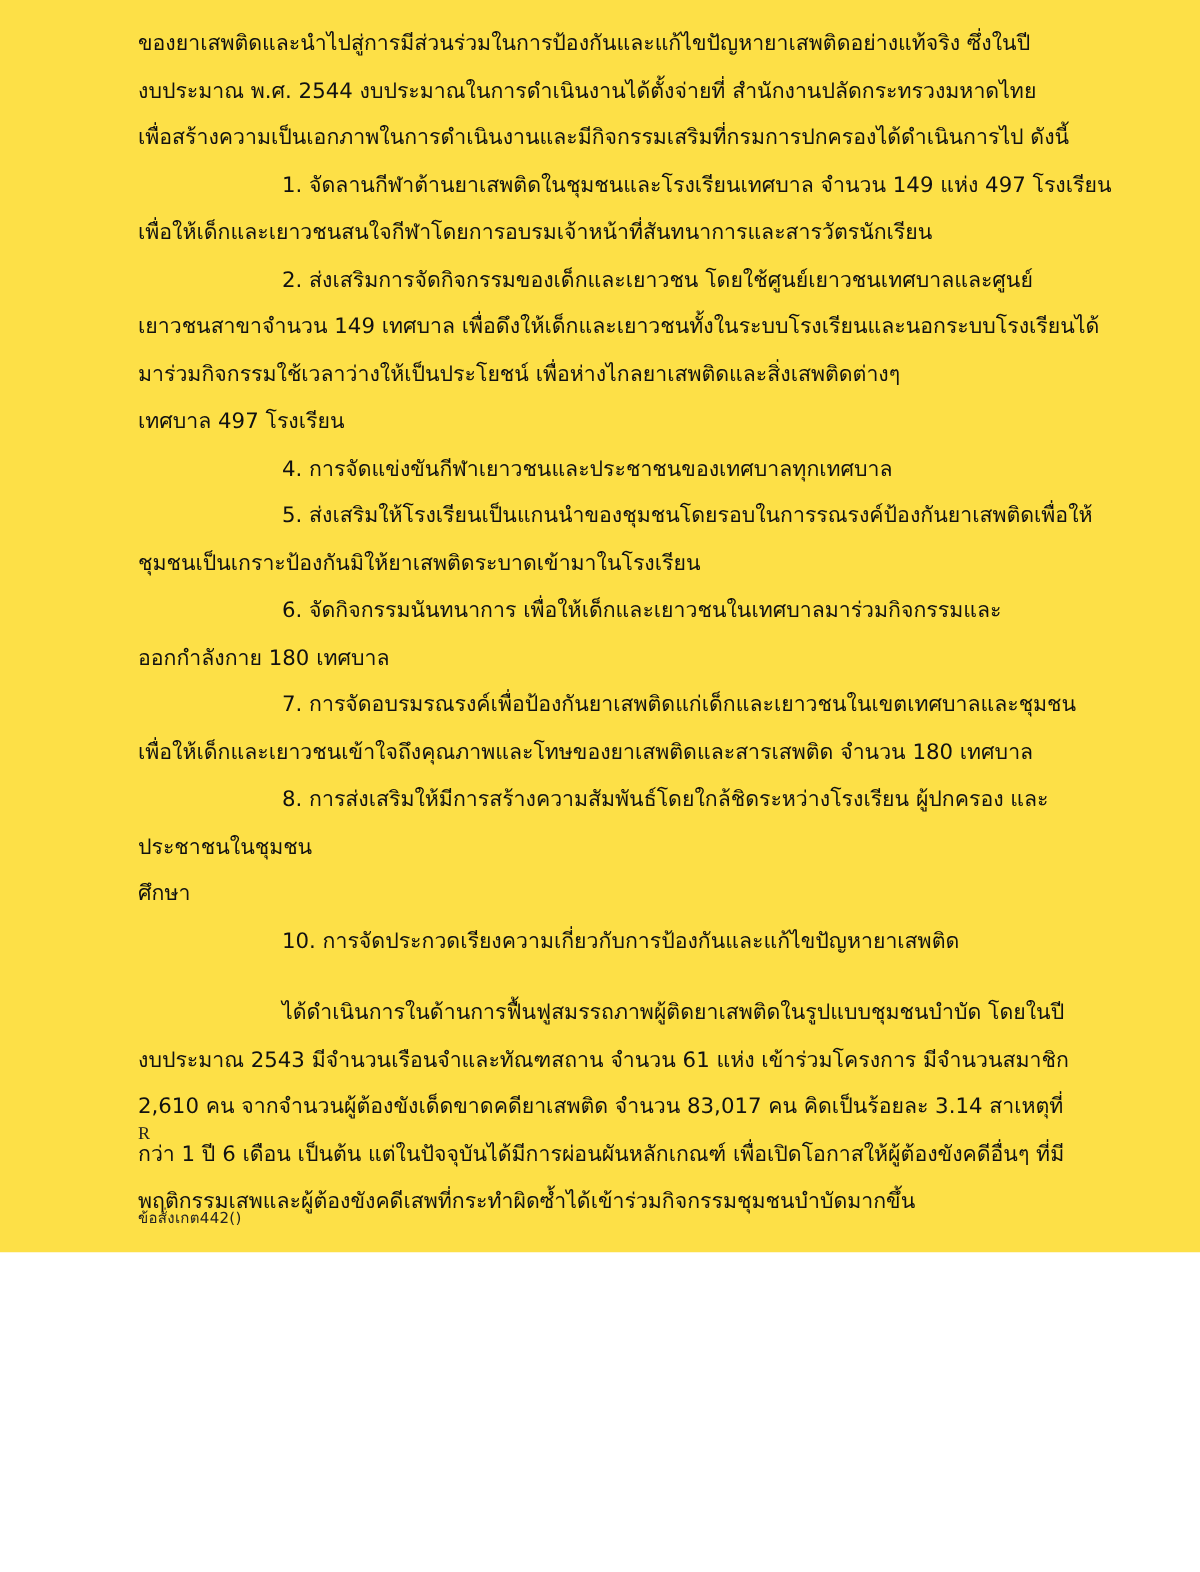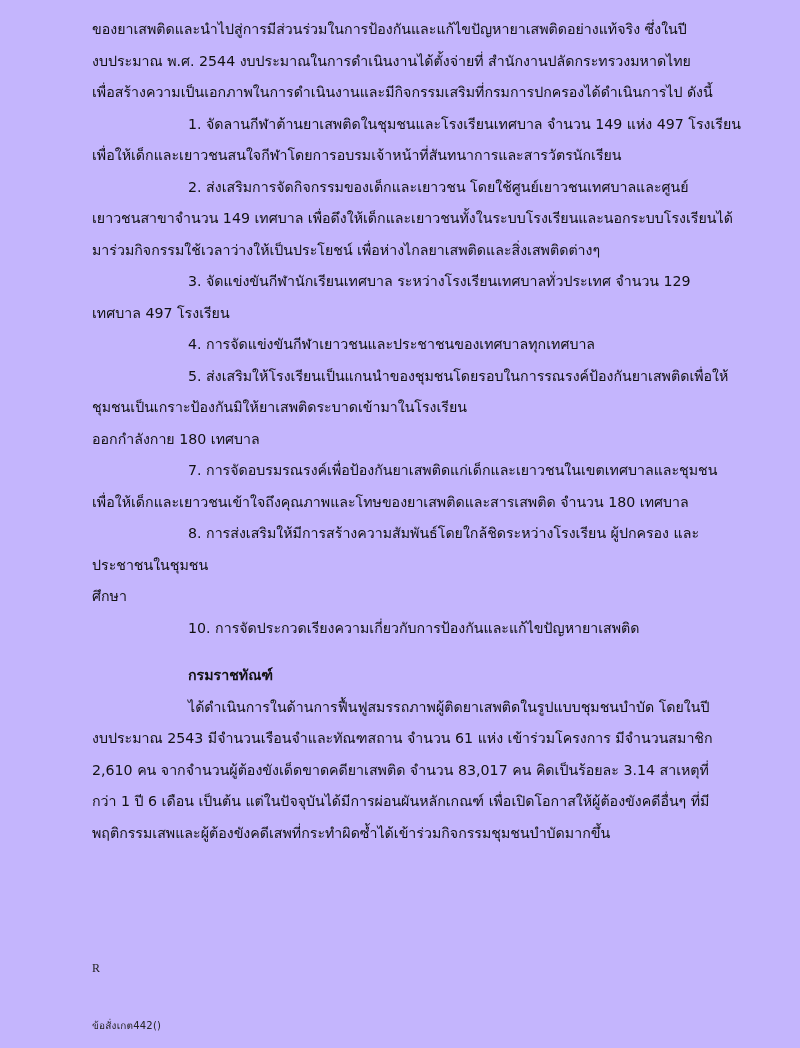--- a/index.html
+++ b/index.html
@@ -7,22 +7,22 @@
     padding: 0;
     background: #ffffff;
   }
   body {
     font-family: "DejaVu Sans", "Liberation Sans", sans-serif;
     color: #000000;
   }
   .page {
     position: relative;
     width: 800px;
-    height: 1048px;
-    background: #c4b5fd;
+    height: 835px;
+    background: #fde047;
     overflow: hidden;
     box-sizing: border-box;
     padding: 14px 52px 0 92px;
   }
   .doc-body {
     font-size: 14.2px;
     line-height: 31.5px;
     color: #111111;
     text-align: justify;
     text-justify: inter-word;
@@ -74,43 +74,42 @@
     <p class="para">งบประมาณ พ.ศ. 2544 งบประมาณในการดำเนินงานได้ตั้งจ่ายที่ สำนักงานปลัดกระทรวงมหาดไทย</p>
     <p class="para">เพื่อสร้างความเป็นเอกภาพในการดำเนินงานและมีกิจกรรมเสริมที่กรมการปกครองได้ดำเนินการไป ดังนี้</p>
 
     <p class="para indent-lg">1. จัดลานกีฬาต้านยาเสพติดในชุมชนและโรงเรียนเทศบาล จำนวน 149 แห่ง 497 โรงเรียน</p>
     <p class="para">เพื่อให้เด็กและเยาวชนสนใจกีฬาโดยการอบรมเจ้าหน้าที่สันทนาการและสารวัตรนักเรียน</p>
 
     <p class="para indent-lg">2. ส่งเสริมการจัดกิจกรรมของเด็กและเยาวชน โดยใช้ศูนย์เยาวชนเทศบาลและศูนย์</p>
     <p class="para">เยาวชนสาขาจำนวน 149 เทศบาล เพื่อดึงให้เด็กและเยาวชนทั้งในระบบโรงเรียนและนอกระบบโรงเรียนได้</p>
     <p class="para">มาร่วมกิจกรรมใช้เวลาว่างให้เป็นประโยชน์ เพื่อห่างไกลยาเสพติดและสิ่งเสพติดต่างๆ</p>
 
-    <p class="para indent-lg">3. จัดแข่งขันกีฬานักเรียนเทศบาล ระหว่างโรงเรียนเทศบาลทั่วประเทศ จำนวน 129</p>
     <p class="para">เทศบาล 497 โรงเรียน</p>
 
     <p class="para indent-lg">4. การจัดแข่งขันกีฬาเยาวชนและประชาชนของเทศบาลทุกเทศบาล</p>
 
     <p class="para indent-lg">5. ส่งเสริมให้โรงเรียนเป็นแกนนำของชุมชนโดยรอบในการรณรงค์ป้องกันยาเสพติดเพื่อให้</p>
     <p class="para">ชุมชนเป็นเกราะป้องกันมิให้ยาเสพติดระบาดเข้ามาในโรงเรียน</p>
 
+    <p class="para indent-lg">6. จัดกิจกรรมนันทนาการ เพื่อให้เด็กและเยาวชนในเทศบาลมาร่วมกิจกรรมและ</p>
     <p class="para">ออกกำลังกาย 180 เทศบาล</p>
 
     <p class="para indent-lg">7. การจัดอบรมรณรงค์เพื่อป้องกันยาเสพติดแก่เด็กและเยาวชนในเขตเทศบาลและชุมชน</p>
     <p class="para">เพื่อให้เด็กและเยาวชนเข้าใจถึงคุณภาพและโทษของยาเสพติดและสารเสพติด จำนวน 180 เทศบาล</p>
 
     <p class="para indent-lg">8. การส่งเสริมให้มีการสร้างความสัมพันธ์โดยใกล้ชิดระหว่างโรงเรียน ผู้ปกครอง และ</p>
     <p class="para">ประชาชนในชุมชน</p>
 
     <p class="para">ศึกษา</p>
 
     <p class="para indent-lg">10. การจัดประกวดเรียงความเกี่ยวกับการป้องกันและแก้ไขปัญหายาเสพติด</p>
 
     <div class="spacer-md"></div>
 
-    <p class="heading">กรมราชทัณฑ์</p>
 
     <p class="para indent-lg">ได้ดำเนินการในด้านการฟื้นฟูสมรรถภาพผู้ติดยาเสพติดในรูปแบบชุมชนบำบัด โดยในปี</p>
     <p class="para">งบประมาณ 2543 มีจำนวนเรือนจำและทัณฑสถาน จำนวน 61 แห่ง เข้าร่วมโครงการ มีจำนวนสมาชิก</p>
     <p class="para">2,610 คน จากจำนวนผู้ต้องขังเด็ดขาดคดียาเสพติด จำนวน 83,017 คน คิดเป็นร้อยละ 3.14 สาเหตุที่</p>
     <p class="para">กว่า 1 ปี 6 เดือน เป็นต้น แต่ในปัจจุบันได้มีการผ่อนผันหลักเกณฑ์ เพื่อเปิดโอกาสให้ผู้ต้องขังคดีอื่นๆ ที่มี</p>
     <p class="para">พฤติกรรมเสพและผู้ต้องขังคดีเสพที่กระทำผิดซ้ำได้เข้าร่วมกิจกรรมชุมชนบำบัดมากขึ้น</p>
 
   </div>
 
   <div class="footer">

